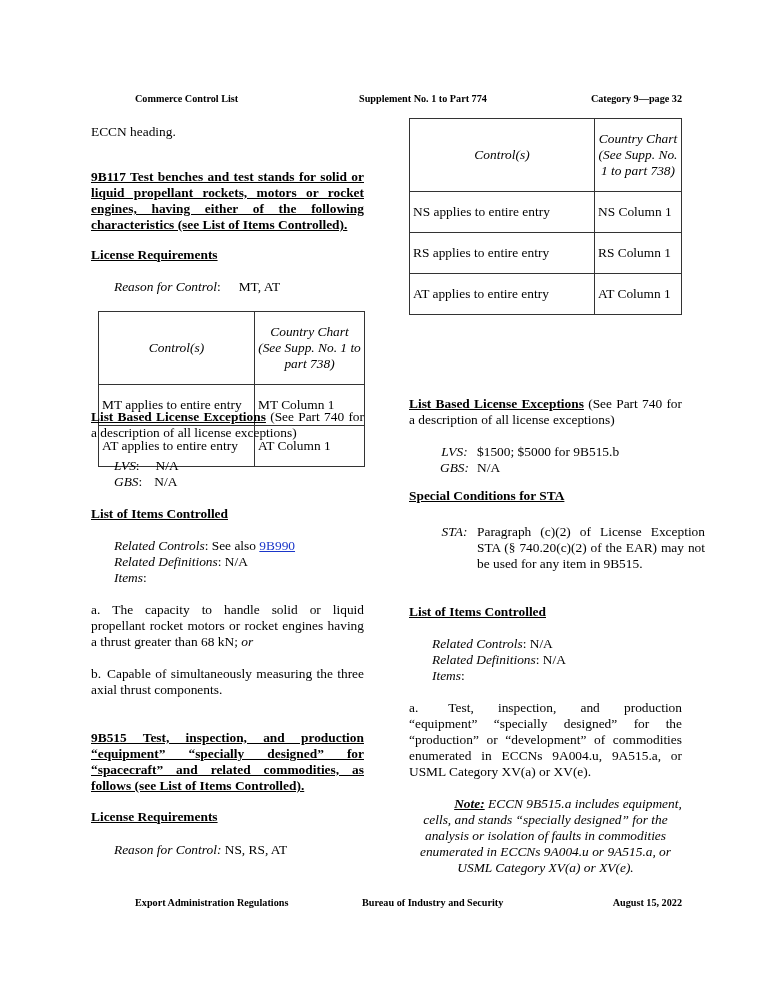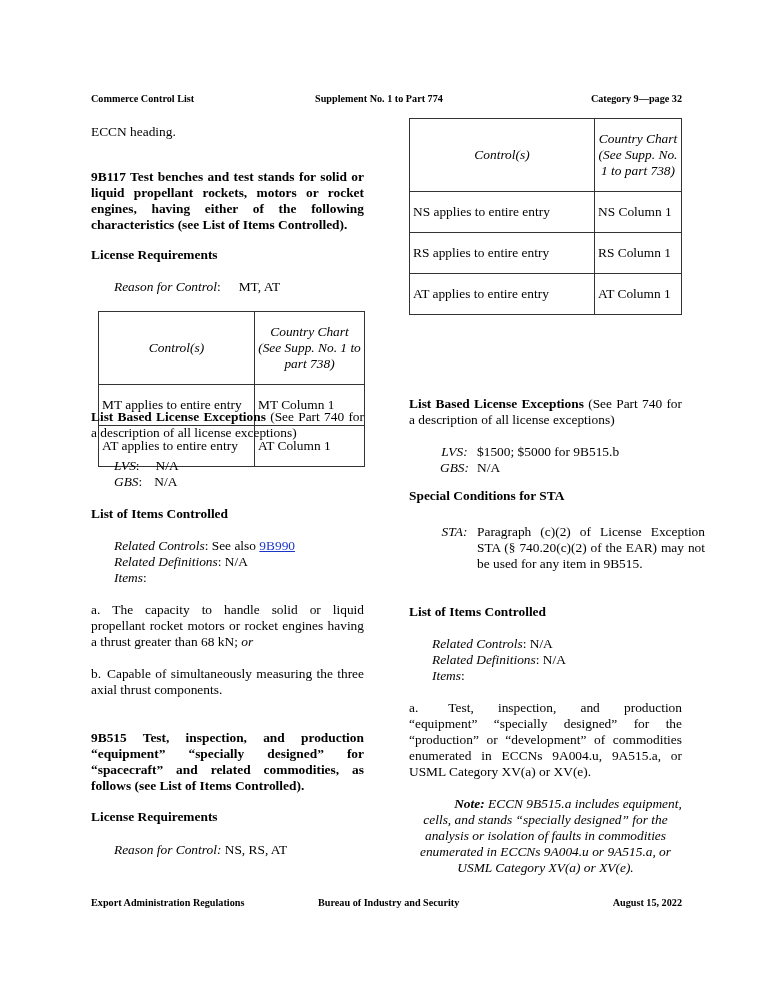--- a/index.html
+++ b/index.html
@@ -7,26 +7,26 @@
     width: 773px; height: 1000px; position: relative; overflow: hidden;
     font-family: "Liberation Serif", "DejaVu Serif", serif;
     color: #000; font-size: 13.4px; line-height: 16px;
   }
   .hdr, .ftr {
     position: absolute; left: 91px; width: 591px;
     font-weight: bold; font-size: 10.2px; line-height: 12px;
   }
   .hdr { top: 93px; }
   .ftr { top: 897px; }
-  .hdr span, .ftr span { position: absolute; top: 0; white-space: nowrap; }
+  .hdr span, .ftr span { position: absolute; top: 0; white-space: nowrap; margin-left: 44px; }
   .col { position: absolute; top: 120px; }
   .col.left { left: 91px; width: 273px; }
   .col.right { left: 409px; width: 273px; }
   p { margin: 0; text-align: justify; }
-  .b { font-weight: bold; }
+  .b { font-weight: bold; text-decoration: underline; }
   .i { font-style: italic; text-align: center; }
   .ind { padding-left: 23px; }
   .row { display: flex; }
   .lbl { display: inline-block; }
   table { border-collapse: collapse; font-size: 13.4px; line-height: 16px; }
   td { border: 1px solid #333; padding: 12px 3px; vertical-align: top; }
   a.link { color: #1a36c9; text-decoration: underline; }
   .abs { position: absolute; left: 0; width: 100%; }
 </style>
 </head>

